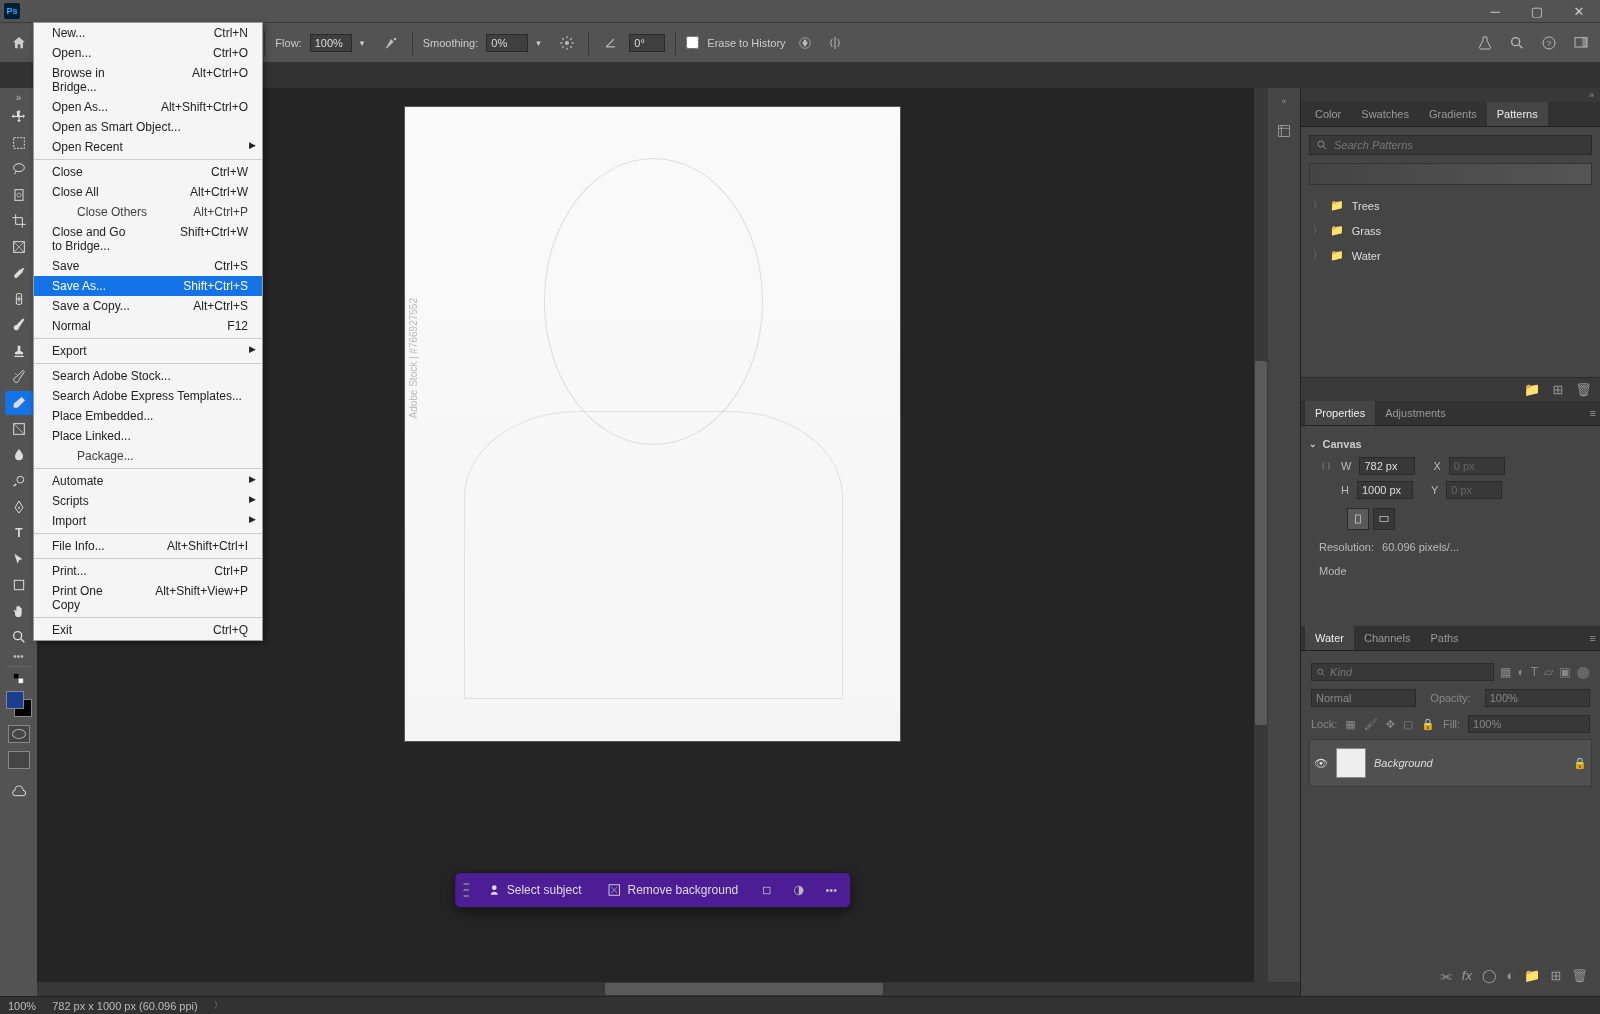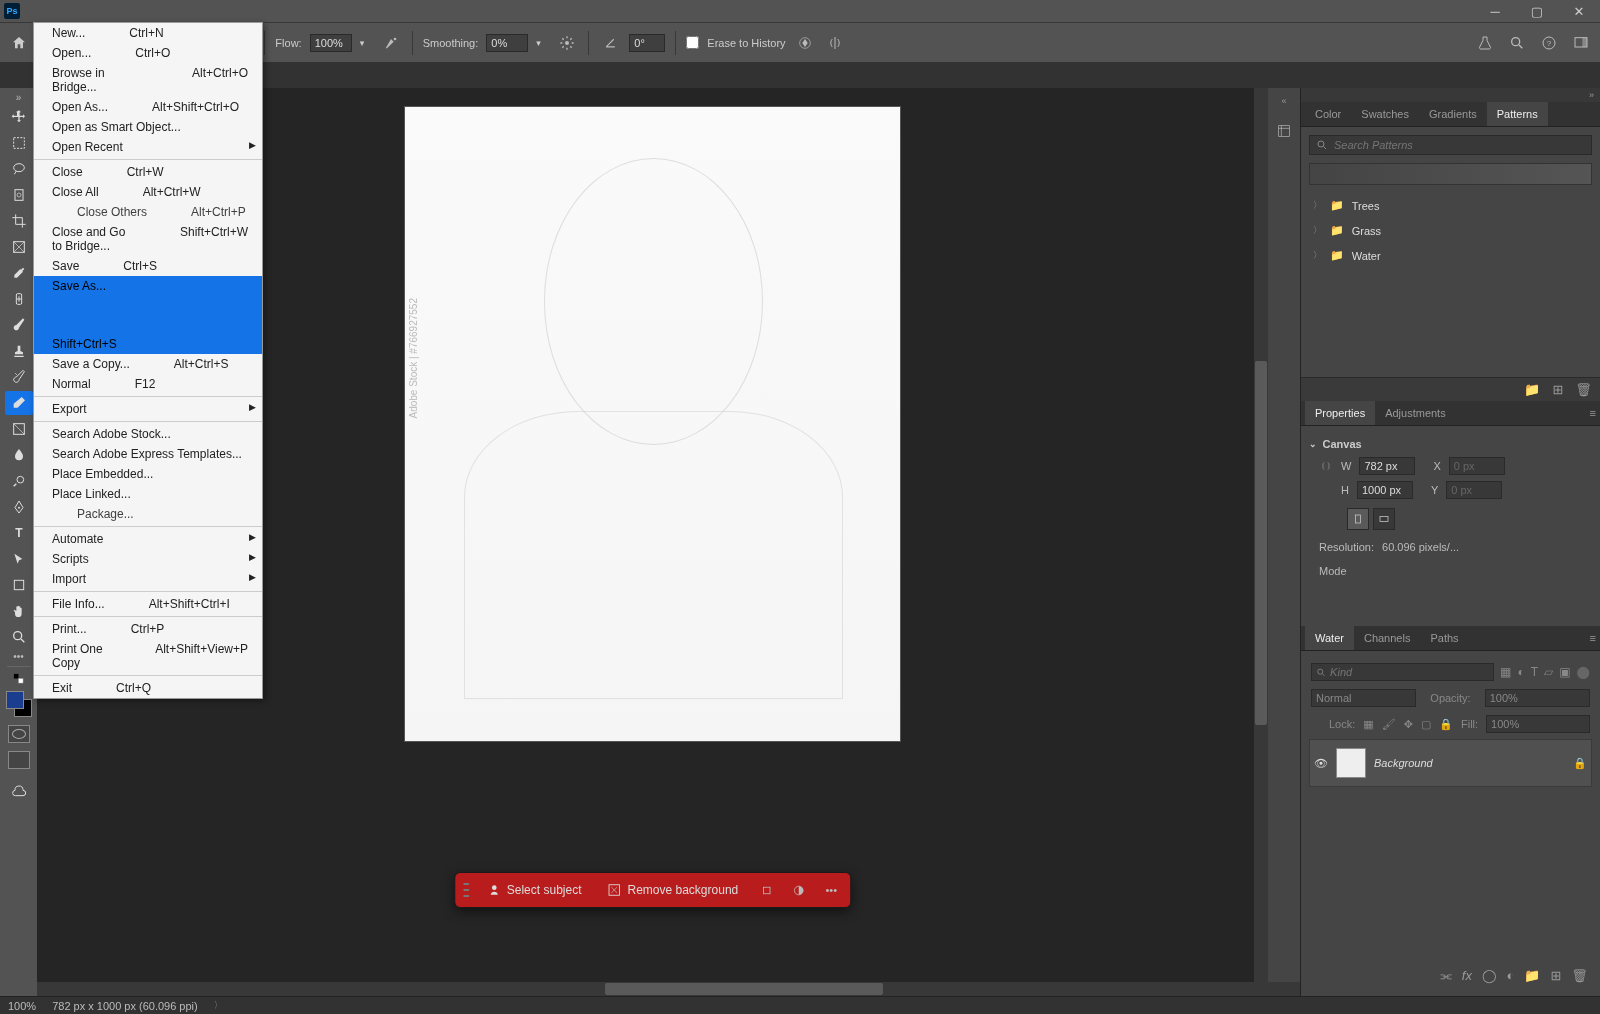--- a/index.html
+++ b/index.html
@@ -45,29 +45,29 @@
 .canvas-area { flex: 1; background: #252525; position: relative; display: flex; justify-content: center; align-items: flex-start; padding-top: 18px; overflow: hidden; }
 .canvas { width: 497px; height: 636px; background: #f8f8f8; border: 1px solid #555; position: relative; display: flex; align-items: center; justify-content: center; }
 .canvas-placeholder { color: #bbb; font-size: 10px; position: absolute; bottom: 50%; left: 8px; transform: rotate(-90deg); transform-origin: left; white-space: nowrap; }
 .sketch { position: absolute; inset: 0; background: linear-gradient(180deg, #fafafa 0%, #f5f5f5 100%); }
 .sketch::before { content: ''; position: absolute; top: 8%; left: 28%; width: 44%; height: 45%; border-radius: 50%; border: 1px solid #ccc; opacity: 0.6; }
 .sketch::after { content: ''; position: absolute; top: 48%; left: 12%; width: 76%; height: 45%; border-radius: 30% 30% 0 0; border: 1px solid #ccc; opacity: 0.5; }
 .scrollbar-v { position: absolute; right: 0; top: 0; width: 14px; height: 100%; background: #383838; }
 .scrollbar-v-thumb { position: absolute; right: 1px; width: 12px; background: #5a5a5a; border-radius: 2px; }
 
 
-.context-bar { position: absolute; bottom: 90px; left: 50%; transform: translateX(-50%); background: #b91c1c; border: 1px solid #1a1a1a; border-radius: 6px; padding: 6px 8px; display: flex; align-items: center; gap: 10px; box-shadow: 0 4px 12px rgba(0,0,0,0.5); }
+.context-bar { position: absolute; bottom: 90px; left: 50%; transform: translateX(-50%); background: #4c1d95; border: 1px solid #1a1a1a; border-radius: 6px; padding: 6px 8px; display: flex; align-items: center; gap: 10px; box-shadow: 0 4px 12px rgba(0,0,0,0.5); }
 .context-btn { display: flex; align-items: center; gap: 6px; padding: 4px 8px; cursor: pointer; color: #ddd; border-radius: 3px; font-size: 12px; }
 .ctx-grip { width: 6px; height: 18px; display: flex; flex-direction: column; justify-content: space-around; }
 .ctx-grip span { width: 6px; height: 2px; background: #777; border-radius: 1px; }
 
 
 .dropdown { position: absolute; top: 22px; left: 33px; width: 230px; background: #f5f5f5; border: 1px solid #999; box-shadow: 2px 2px 6px rgba(0,0,0,0.4); z-index: 100; color: #222; font-size: 12px; }
-.dd-item { display: flex; padding: 3px 14px 3px 18px; cursor: pointer; position: relative; gap: 44px; }
-.dd-item.highlighted { background: #1473e6; color: #000000; flex-direction: column; }
+.dd-item { display: flex; justify-content: space-between; padding: 3px 14px 3px 18px; cursor: pointer; position: relative; gap: 44px; }
+.dd-item.highlighted { background: #1473e6; color: #ffffff; }
 .dd-item.disabled { color: #404040; margin-left: 25px; }
 .dd-sep { height: 1px; background: #ccc; margin: 2px 0; }
 .dd-arrow { position: absolute; right: 6px; font-size: 9px; }
 
 
 .panels-right { width: 300px; background: #383838; display: flex; flex-direction: column; border-left: 1px solid #222; }
 .collapse-strip { width: 32px; background: #454545; display: flex; flex-direction: column; align-items: center; padding-top: 8px; gap: 14px; }
 .right-wrap { display: flex; height: 100%; }
 .panel-tabs { display: flex; background: #323232; border-bottom: 1px solid #222; padding: 0 4px; position: relative; }
 .panel-tab { padding: 6px 10px; font-size: 11px; color: #999; cursor: pointer; }
@@ -93,21 +93,21 @@
 .orient-btns { display: flex; gap: 4px; margin: 6px 0 8px 28px; }
 .orient-btn { width: 22px; height: 22px; background: #383838; border: 1px solid #2a2a2a; cursor: pointer; display: flex; align-items: center; justify-content: center; }
 .orient-btn.active { background: #5a5a5a; }
 
 .layers-toolbar { display: flex; align-items: center; gap: 6px; padding: 4px 2px; }
 .layers-search { background: #383838; border: 1px solid #2a2a2a; padding: 2px 4px; flex: 1; display: flex; align-items: center; gap: 4px; }
 .layers-search input { background: transparent; border: none; color: #ccc; width: 100%; outline: none; font-size: 11px; font-style: italic; }
 .layer-filter-icon { color: #888; cursor: pointer; font-size: 12px; }
 .blend-row { display: flex; align-items: center; gap: 14px; padding: 4px 2px; color: #888; font-size: 11px; }
 .blend-input { background: #383838; border: 1px solid #2a2a2a; padding: 2px 4px; color: #888; flex: 1; font-size: 11px; }
-.lock-row { display: flex; align-items: center; gap: 8px; padding: 4px 2px; color: #888; font-size: 11px; margin-left: 18px; }
+.lock-row { display: flex; align-items: center; gap: 8px; padding: 4px 2px; color: #888; font-size: 11px; }
 .lock-icon { color: #888; cursor: pointer; font-size: 11px; }
 .layer-row { display: flex; align-items: center; gap: 8px; padding: 8px 4px; background: #505050; border: 1px solid #3a3a3a; margin-top: 2px; }
 .layer-thumb { width: 30px; height: 30px; background: #eee; border: 1px solid #888; }
 .layer-name { flex: 1; font-style: italic; color: #ddd; }
 .layer-lock { color: #aaa; }
 .layers-footer { display: flex; justify-content: flex-end; gap: 10px; padding: 6px 4px; margin-top: auto; }
 
 
 .statusbar { position: absolute; bottom: 0; left: 0; right: 0; height: 18px; background: #323232; border-top: 1px solid #222; display: flex; align-items: center; padding: 0 8px; font-size: 11px; color: #bbb; gap: 16px; }
 .status-scroll { position: absolute; bottom: 18px; left: 37px; right: 300px; height: 14px; background: #383838; }

